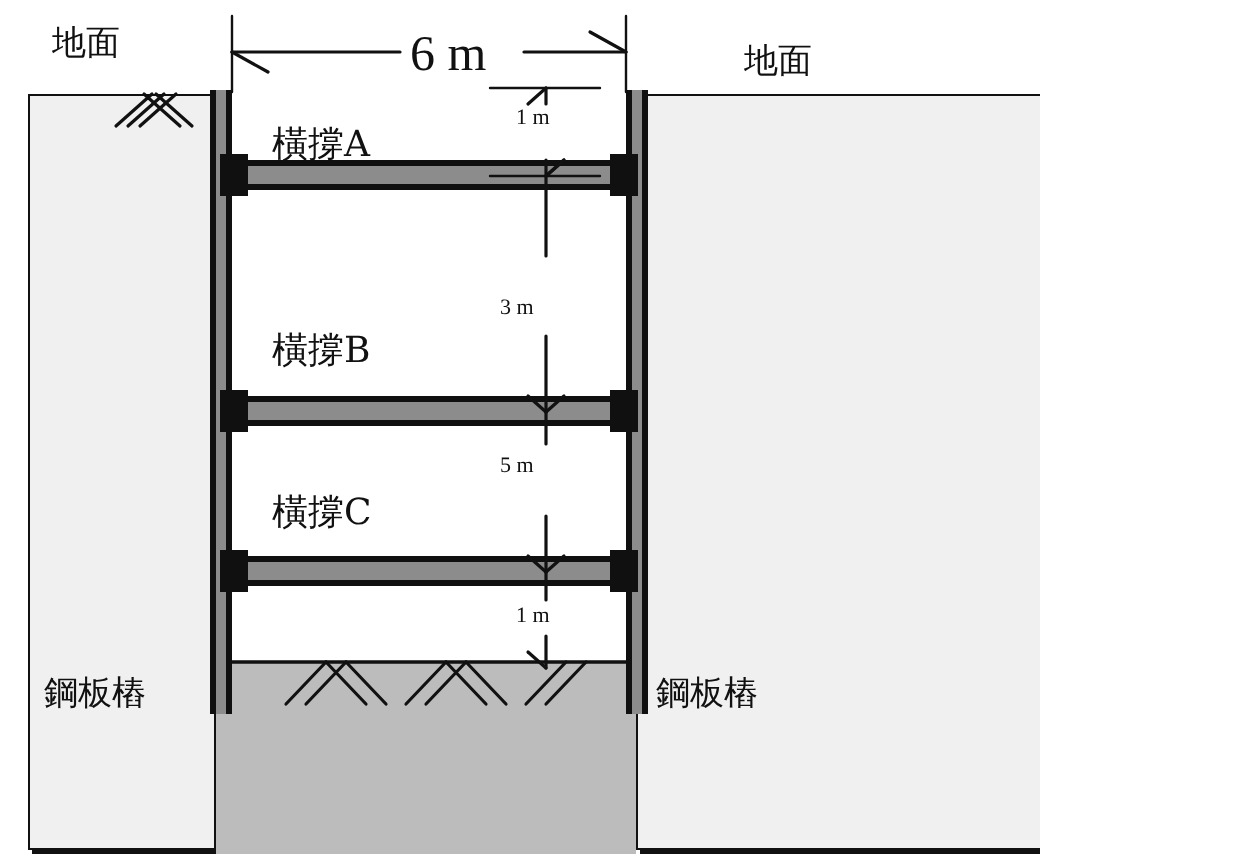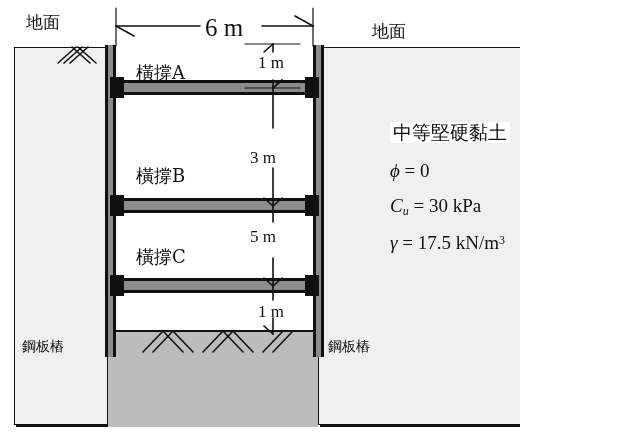--- a/index.html
+++ b/index.html
@@ -44,24 +44,24 @@
   }
 
   
   .lbl{
     font-family:"Liberation Serif","DejaVu Serif",serif;
     color:#111111;
     white-space:nowrap;
     line-height:1;
   }
   .cjk{font-family:"DejaVu Serif","Liberation Serif",serif;}
-  .dim-text{font-size:17px;}
+  .dim-text{font-size:11px;}
   .name-text{font-size:18px;}
   .ground-text{font-size:17px;}
-  .pile-text{font-size:14px;}
+  .pile-text{font-size:17px;}
 
   .soil-title{
     font-size:19px;
     background:#ffffff;
     padding:1px 3px;
   }
   .soil-prop{font-size:19px;}
   .ital{font-style:italic;}
   .sub{font-size:12px;vertical-align:-3px;font-style:italic;}
   .sup{font-size:12px;vertical-align:5px;}
@@ -190,32 +190,14 @@
   <div class="abs lbl dim-text" style="left:205px;top:15px;font-size:25px;">6 m</div>
 
   <div class="abs lbl dim-text" style="left:258px;top:54px;">1 m</div>
 
   <div class="abs lbl dim-text" style="left:250px;top:133px;margin-top:16px;">3 m</div>
 
   <div class="abs lbl dim-text" style="left:250px;top:228px;">5 m</div>
 
   <div class="abs lbl dim-text" style="left:258px;top:303px;">1 m</div>
 
-  <div class="abs" style="left:390px;top:122px;">
-    <div class="lbl cjk soil-title">中等堅硬黏土</div>
-
-    <div class="lbl soil-prop" style="margin-top:18px;">
-      <span class="ital">ϕ</span>
-      <span>= 0</span>
-    </div>
-
-    <div class="lbl soil-prop" style="margin-top:16px;">
-      <span class="ital">C</span><span class="sub">u</span>
-      <span>= 30 kPa</span>
-    </div>
-
-    <div class="lbl soil-prop" style="margin-top:16px;">
-      <span class="ital">γ</span>
-      <span>= 17.5 kN/m</span><span class="sup">3</span>
-    </div>
-  </div>
 
 </div>
 
 </body></html>

